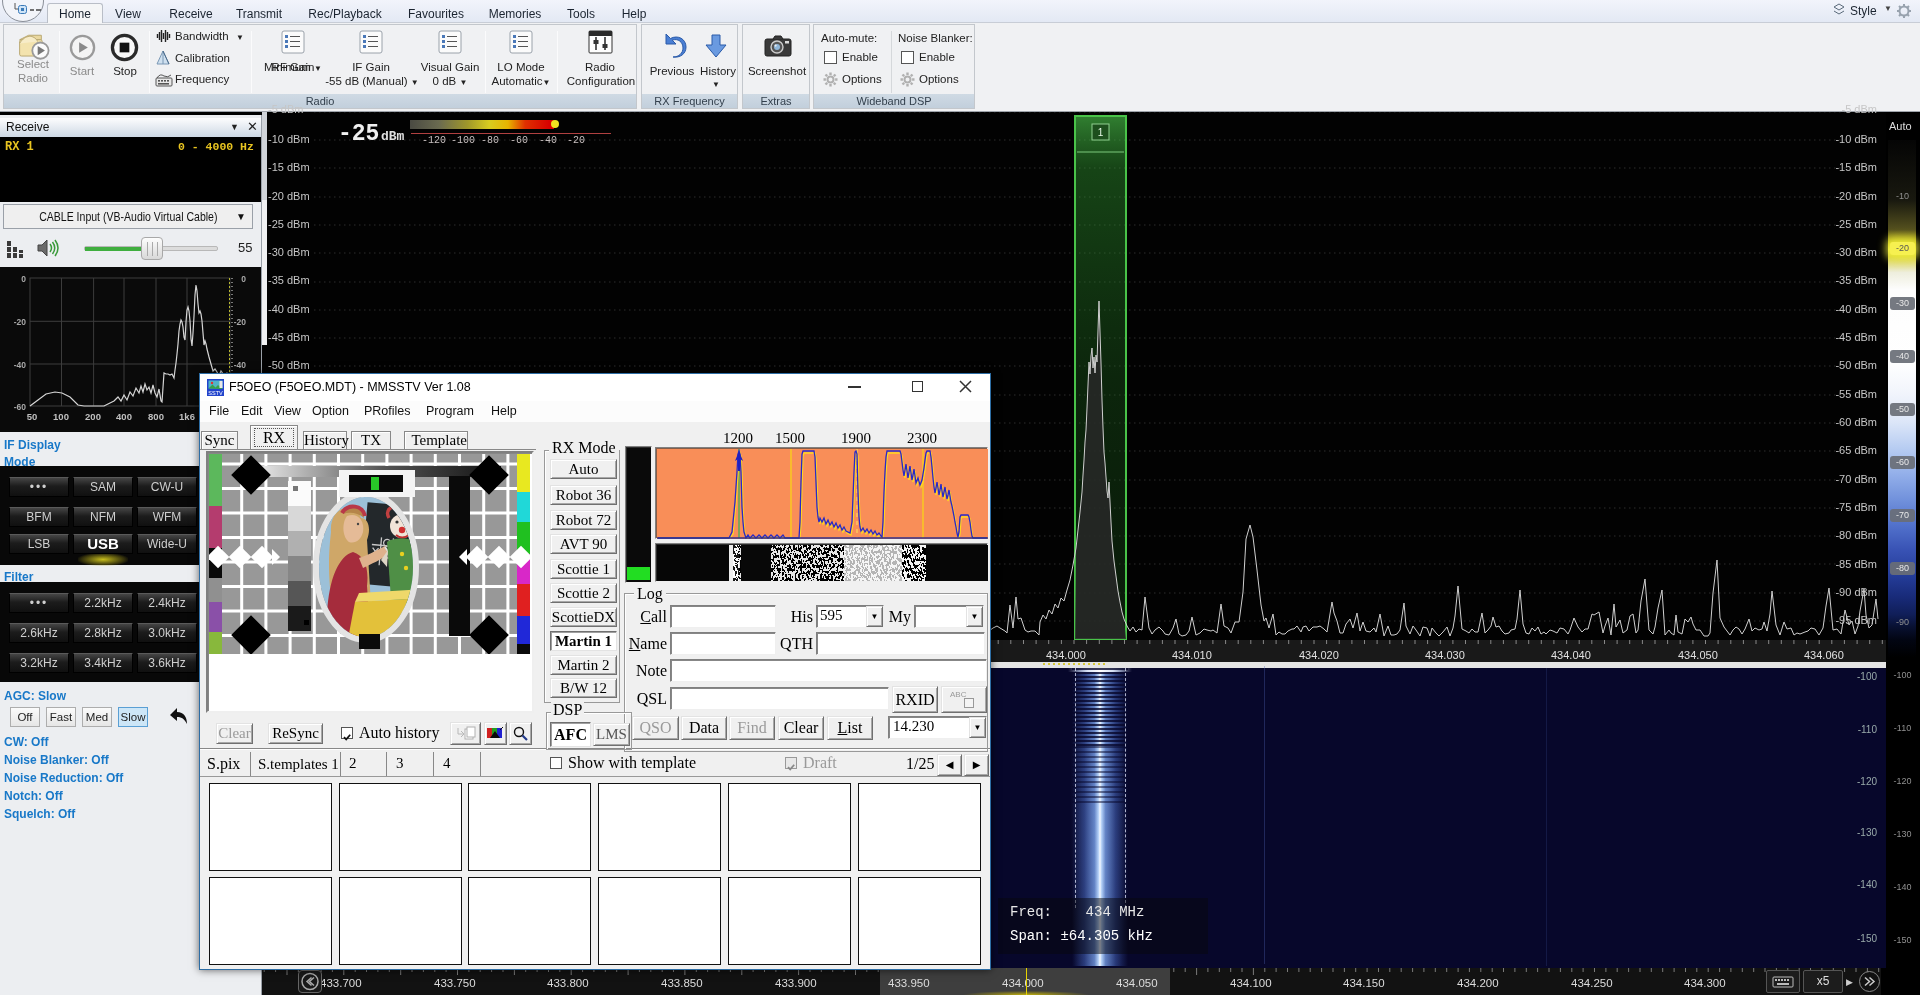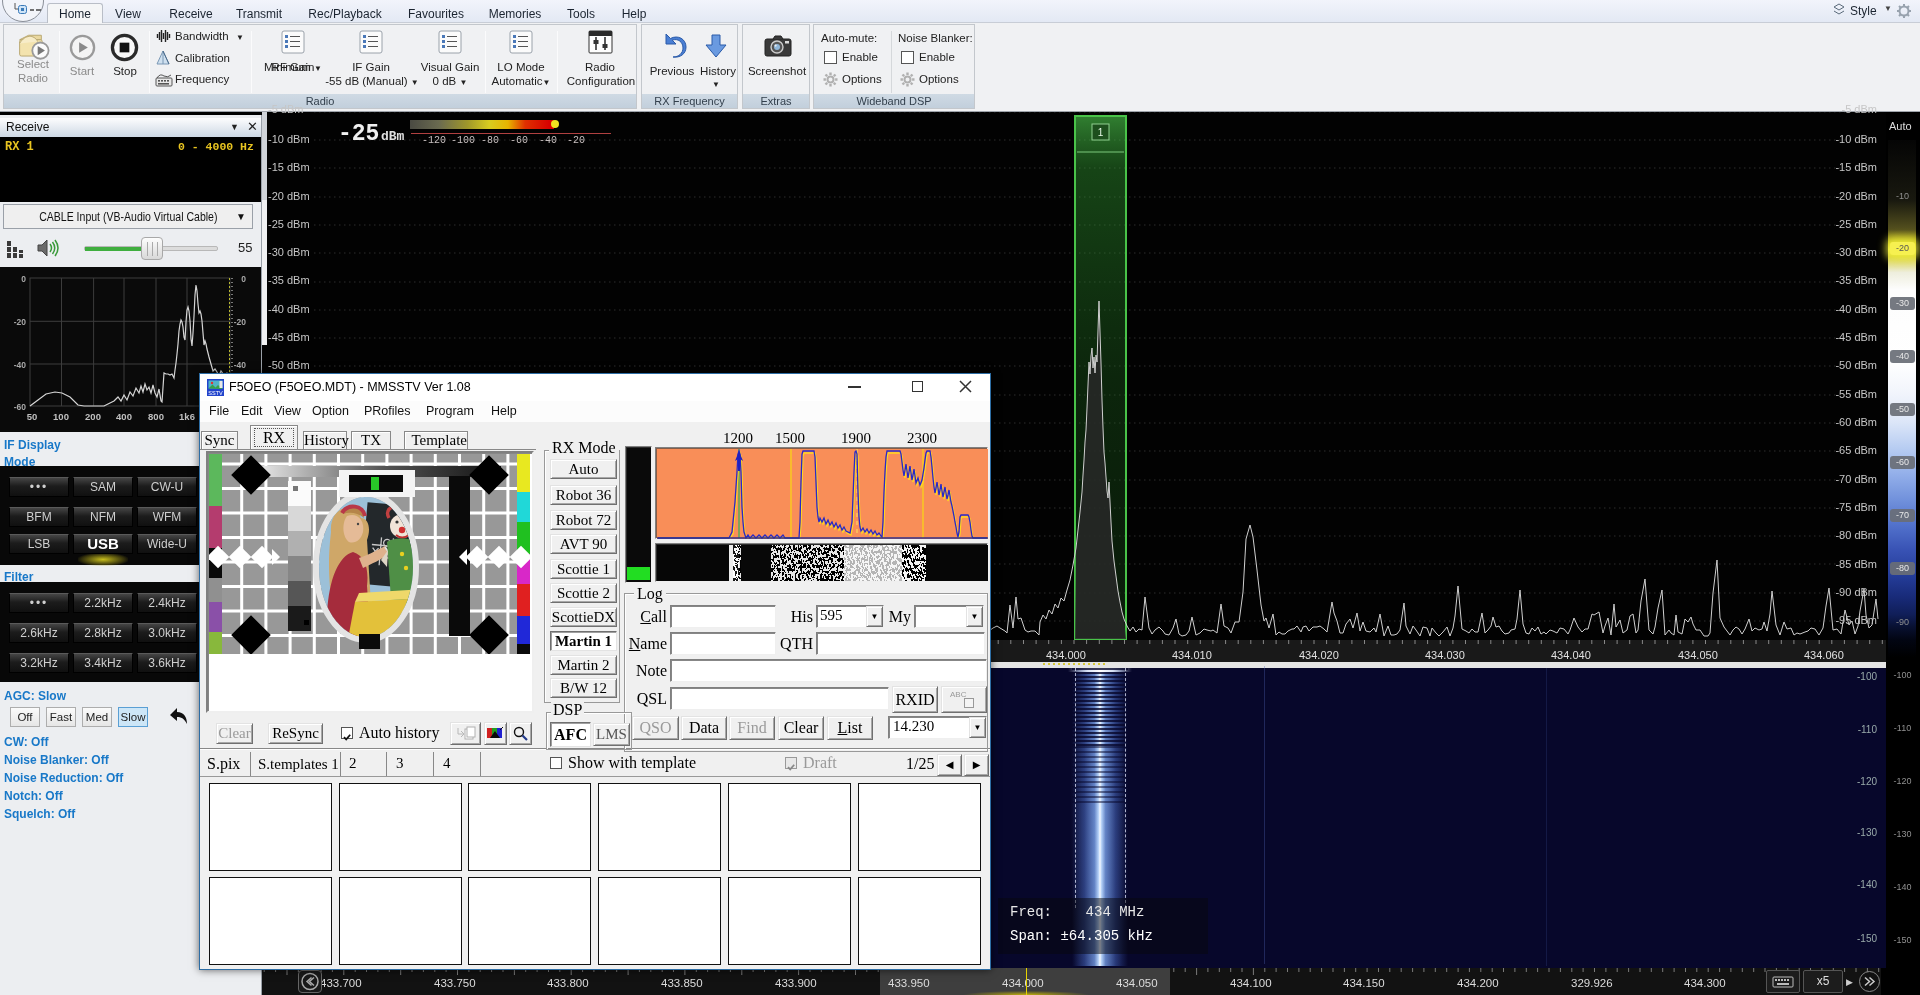--- a/index.html
+++ b/index.html
@@ -809,21 +809,21 @@
 <div class="bbl" style="left:172px">433.750</div>
 <div class="bbl" style="left:285px">433.800</div>
 <div class="bbl" style="left:399px">433.850</div>
 <div class="bbl" style="left:513px">433.900</div>
 <div class="bbl" style="left:626px">433.950</div>
 <div class="bbl" style="left:740px">434.000</div>
 <div class="bbl" style="left:854px">434.050</div>
 <div class="bbl" style="left:968px">434.100</div>
 <div class="bbl" style="left:1081px">434.150</div>
 <div class="bbl" style="left:1195px">434.200</div>
-<div class="bbl" style="left:1309px">329.926</div>
+<div class="bbl" style="left:1309px">434.250</div>
 <div class="bbl" style="left:1422px">434.300</div>
 <div class="abs" style="left:764px;top:0;width:1px;height:27px;background:#e8d400"></div>
 <div class="abs" style="left:36px;top:2px;width:24px;height:23px;background:#1a1a1a;border:1px solid #666;border-radius:4px"><svg width="22" height="21" viewBox="0 0 22 21">
           <circle cx="11" cy="10.5" r="8" fill="none" stroke="#aaa" stroke-width="1.5"></circle>
           <path d="M12.5 6.5 L8 10.5 L12.5 14.5 M15 6.5 L10.5 10.5 L15 14.5" fill="none" stroke="#aaa" stroke-width="1.5"></path>
         </svg></div>
 <div class="abs" style="left:1504px;top:2px;width:34px;height:23px;background:#1c1c1c;border:1px solid #555;border-radius:2px"><svg width="32" height="21" viewBox="0 0 32 21">
           <rect x="6" y="6" width="20" height="10" rx="1" fill="none" stroke="#bbb"></rect>
           <g fill="#bbb">
             <rect x="8" y="8" width="2" height="2"></rect>

